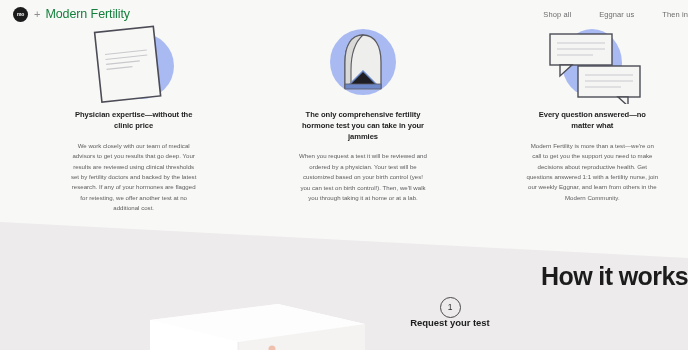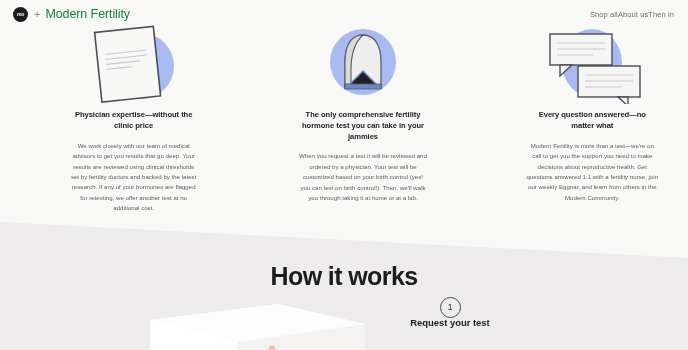--- a/index.html
+++ b/index.html
@@ -63,24 +63,23 @@
     margin-left: 1px;
   }
   .brand-name {
     color: #15803d;
     font-size: 12.5px;
     line-height: 1;
     letter-spacing: -0.1px;
   }
   .nav {
     margin-left: auto;
-    margin-right: 14px;
-    display: flex;
-    align-items: center;
-    gap: 0;
+    display: flex;
+    align-items: center;
+    gap: 28px;
   }
   .nav-link {
     color: #6d6d6d;
     font-size: 7.5px;
     letter-spacing: 0.1px;
     line-height: 1;
     white-space: nowrap;
   }
 
   
@@ -123,21 +122,21 @@
     letter-spacing: 0.01px;
   }
   .feature:nth-child(2) .feat-body { width: 130px; }
   .feature:nth-child(3) .feat-body { width: 133px; }
 
   
   .how-title {
     position: absolute;
     left: 0; top: 264px;
     width: 688px;
-    text-align: center;
+    text-align: right;
     font-size: 25px;
     font-weight: bold;
     color: #1c1c1c;
     letter-spacing: -0.6px;
     line-height: 1;
     z-index: 10;
   }
   .step {
     position: absolute;
     left: 388px; top: 297px;
@@ -187,21 +186,21 @@
   <div class="header">
     <div class="brand">
       <span class="logo-mark">
         <span>mo</span>
       </span>
       <span class="brand-plus">+</span>
       <span class="brand-name">Modern Fertility</span>
     </div>
     <div class="nav">
       <a class="nav-link">Shop all</a>
-      <a class="nav-link">About us</a>
+      <a class="nav-link">Eggnar us</a>
       <a class="nav-link">Then in</a>
     </div>
   </div>
 
   <div class="features">
 
     <div class="feature">
       <div class="feat-art">
         <svg viewBox="0 0 120 82" width="120" height="82">
           <circle cx="67" cy="44" r="33" fill="#a9baf2"></circle>

